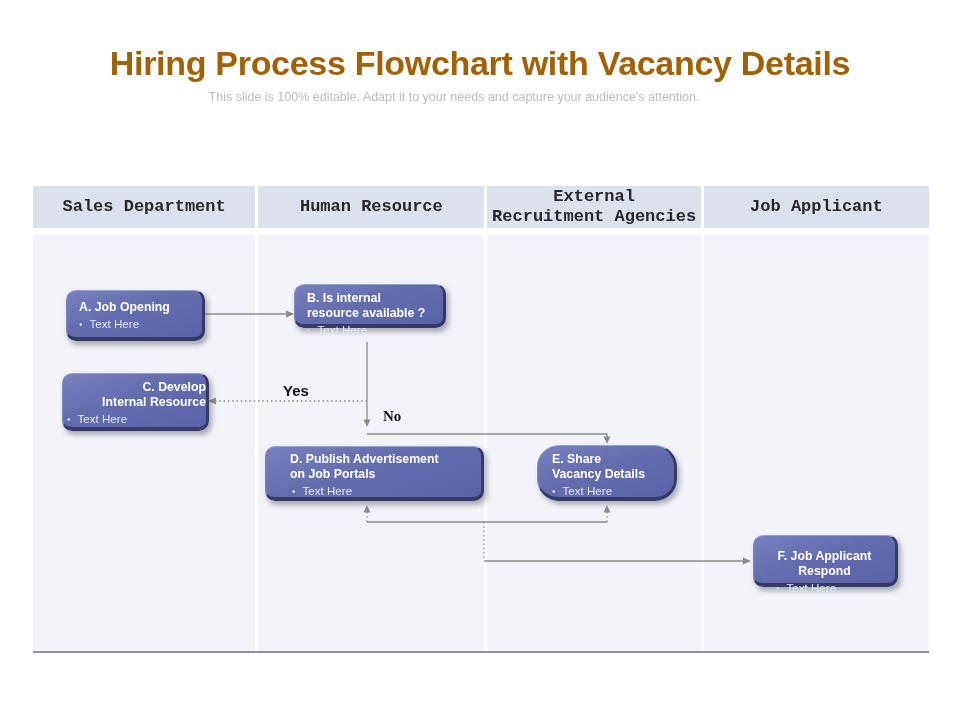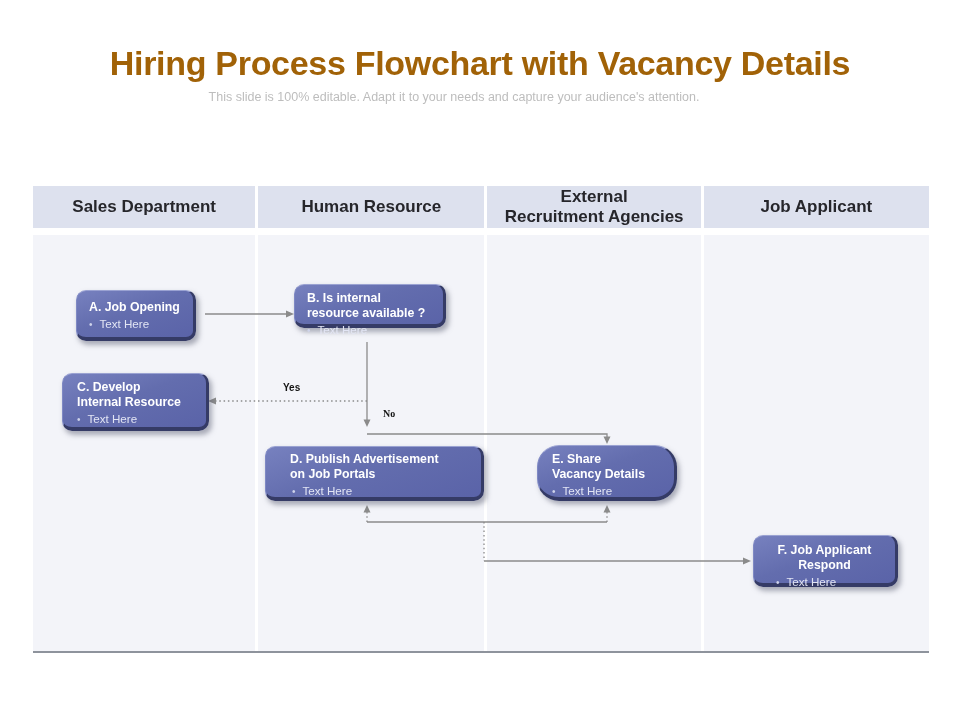--- a/index.html
+++ b/index.html
@@ -9,21 +9,21 @@
     font-family:"Liberation Sans", sans-serif; overflow:hidden;
   }
   .title {
     position:absolute; left:0; top:44px; width:960px; text-align:center;
     font-size:34px; font-weight:bold; color:#a16207; letter-spacing:-0.3px;
   }
   .subtitle {
     position:absolute; left:0; top:90px; width:908px; text-align:center;
     font-size:12.5px; color:#bdbdbd;
   }
-  .swimlane-table { position:absolute; left:33px; top:186px; width:896px; }
+  .swimlane-table { position:absolute; left:33px; top:186px; width:896px;font-family:Liberation Mono, monospace; }
   .lane-header-row { display:flex; gap:3px; height:42px; }
   .lane-header-cell {
     background:#dde1ee; display:flex; align-items:center; justify-content:center;
     text-align:center; font-size:17px; font-weight:bold; color:#26262b;
     line-height:1.18; white-space:pre-line;
   }
   .lane-body-row {
     display:flex; gap:3px; height:418px; margin-top:7px;
     border-bottom:2px solid #8e939c;
   }
@@ -40,30 +40,30 @@
   .node-title {
     font-size:12.3px; font-weight:bold; line-height:1.22; color:#ffffff;
     white-space:pre-line; padding-top:8px;
   }
   .node-bullet {
     display:flex; align-items:baseline; gap:7px; margin-top:2px;
     font-size:11.6px; color:#e2e5f4;
   }
   .node-bullet .dot { font-size:10px; color:#ced3ea; }
   .pl12 .node-title, .pl12 .node-bullet { padding-left:12px; }
-  .pl14 .node-title, .pl14 .node-bullet { padding-left:14px; }
+  .pl14 .node-title, .pl14 .node-bullet { padding-left:4px;text-align:right; }
   .node-a .node-title { padding-top:9px; }
   .node-d .node-title { padding-left:24px; }
   .node-d .node-bullet { padding-left:26px; }
   .node-f .node-title { text-align:center; padding-left:6px; padding-right:6px; }
   .node-f .node-bullet { padding-left:22px; }
   .node-e .node-title, .node-e .node-bullet { padding-left:14px; }
 
   .edge-label {
-    position:absolute; font-size:10px; font-weight:bold; color:#141414;
+    position:absolute; font-size:15px; font-weight:bold; color:#141414;
   }
   .connector-layer { position:absolute; left:0; top:0; width:960px; height:720px; pointer-events:none; }
 </style>
 </head>
 <body>
 
 <div class="slide">
 
   <div class="title">Hiring Process Flowchart with Vacancy Details</div>
   <div class="subtitle">This slide is 100% editable. Adapt it to your needs and capture your audience's attention.</div>
@@ -103,21 +103,21 @@
       <polygon points="607,444 603.5,436.5 610.5,436.5"></polygon>
       <polygon points="367,505 363.5,512.5 370.5,512.5"></polygon>
       <polygon points="607,505 603.5,512.5 610.5,512.5"></polygon>
       <polygon points="751,561 743,557.5 743,564.5"></polygon>
     </g>
   </svg>
 
   <div class="edge-label" style="left:283px; top:382px;">Yes</div>
   <div class="edge-label" style="left:383px; top:408px;font-family:Liberation Serif, serif;">No</div>
 
-  <div class="node node-a pl12" style="left:76px; top:290px; width:120px; height:51px;">
+  <div class="node node-a pl12" style="left:66px; top:290px; width:139px; height:51px;">
     <div class="node-title">A. Job Opening</div>
     <div class="node-bullet">
       <span class="dot">•</span>
       <span>Text Here</span>
     </div>
   </div>
 
   <div class="node node-b pl12" style="left:294px; top:284px; width:152px; height:44px;">
     <div class="node-title" style="padding-top:6px;">B. Is internal
 resource available ?</div>
@@ -148,21 +148,21 @@
   <div class="node node-e" style="left:537px; top:445px; width:140px; height:56px;border-radius:22px;">
     <div class="node-title" style="padding-top:6px;">E. Share
 Vacancy Details</div>
     <div class="node-bullet">
       <span class="dot">•</span>
       <span>Text Here</span>
     </div>
   </div>
 
   <div class="node node-f" style="left:753px; top:535px; width:145px; height:52px;">
-    <div class="node-title" style="padding-top:7px;">F. Job Applicant
+    <div class="node-title" style="padding-top:13px;">F. Job Applicant
 Respond</div>
     <div class="node-bullet">
       <span class="dot">•</span>
       <span>Text Here</span>
     </div>
   </div>
 
 </div>
 
 </body></html>

